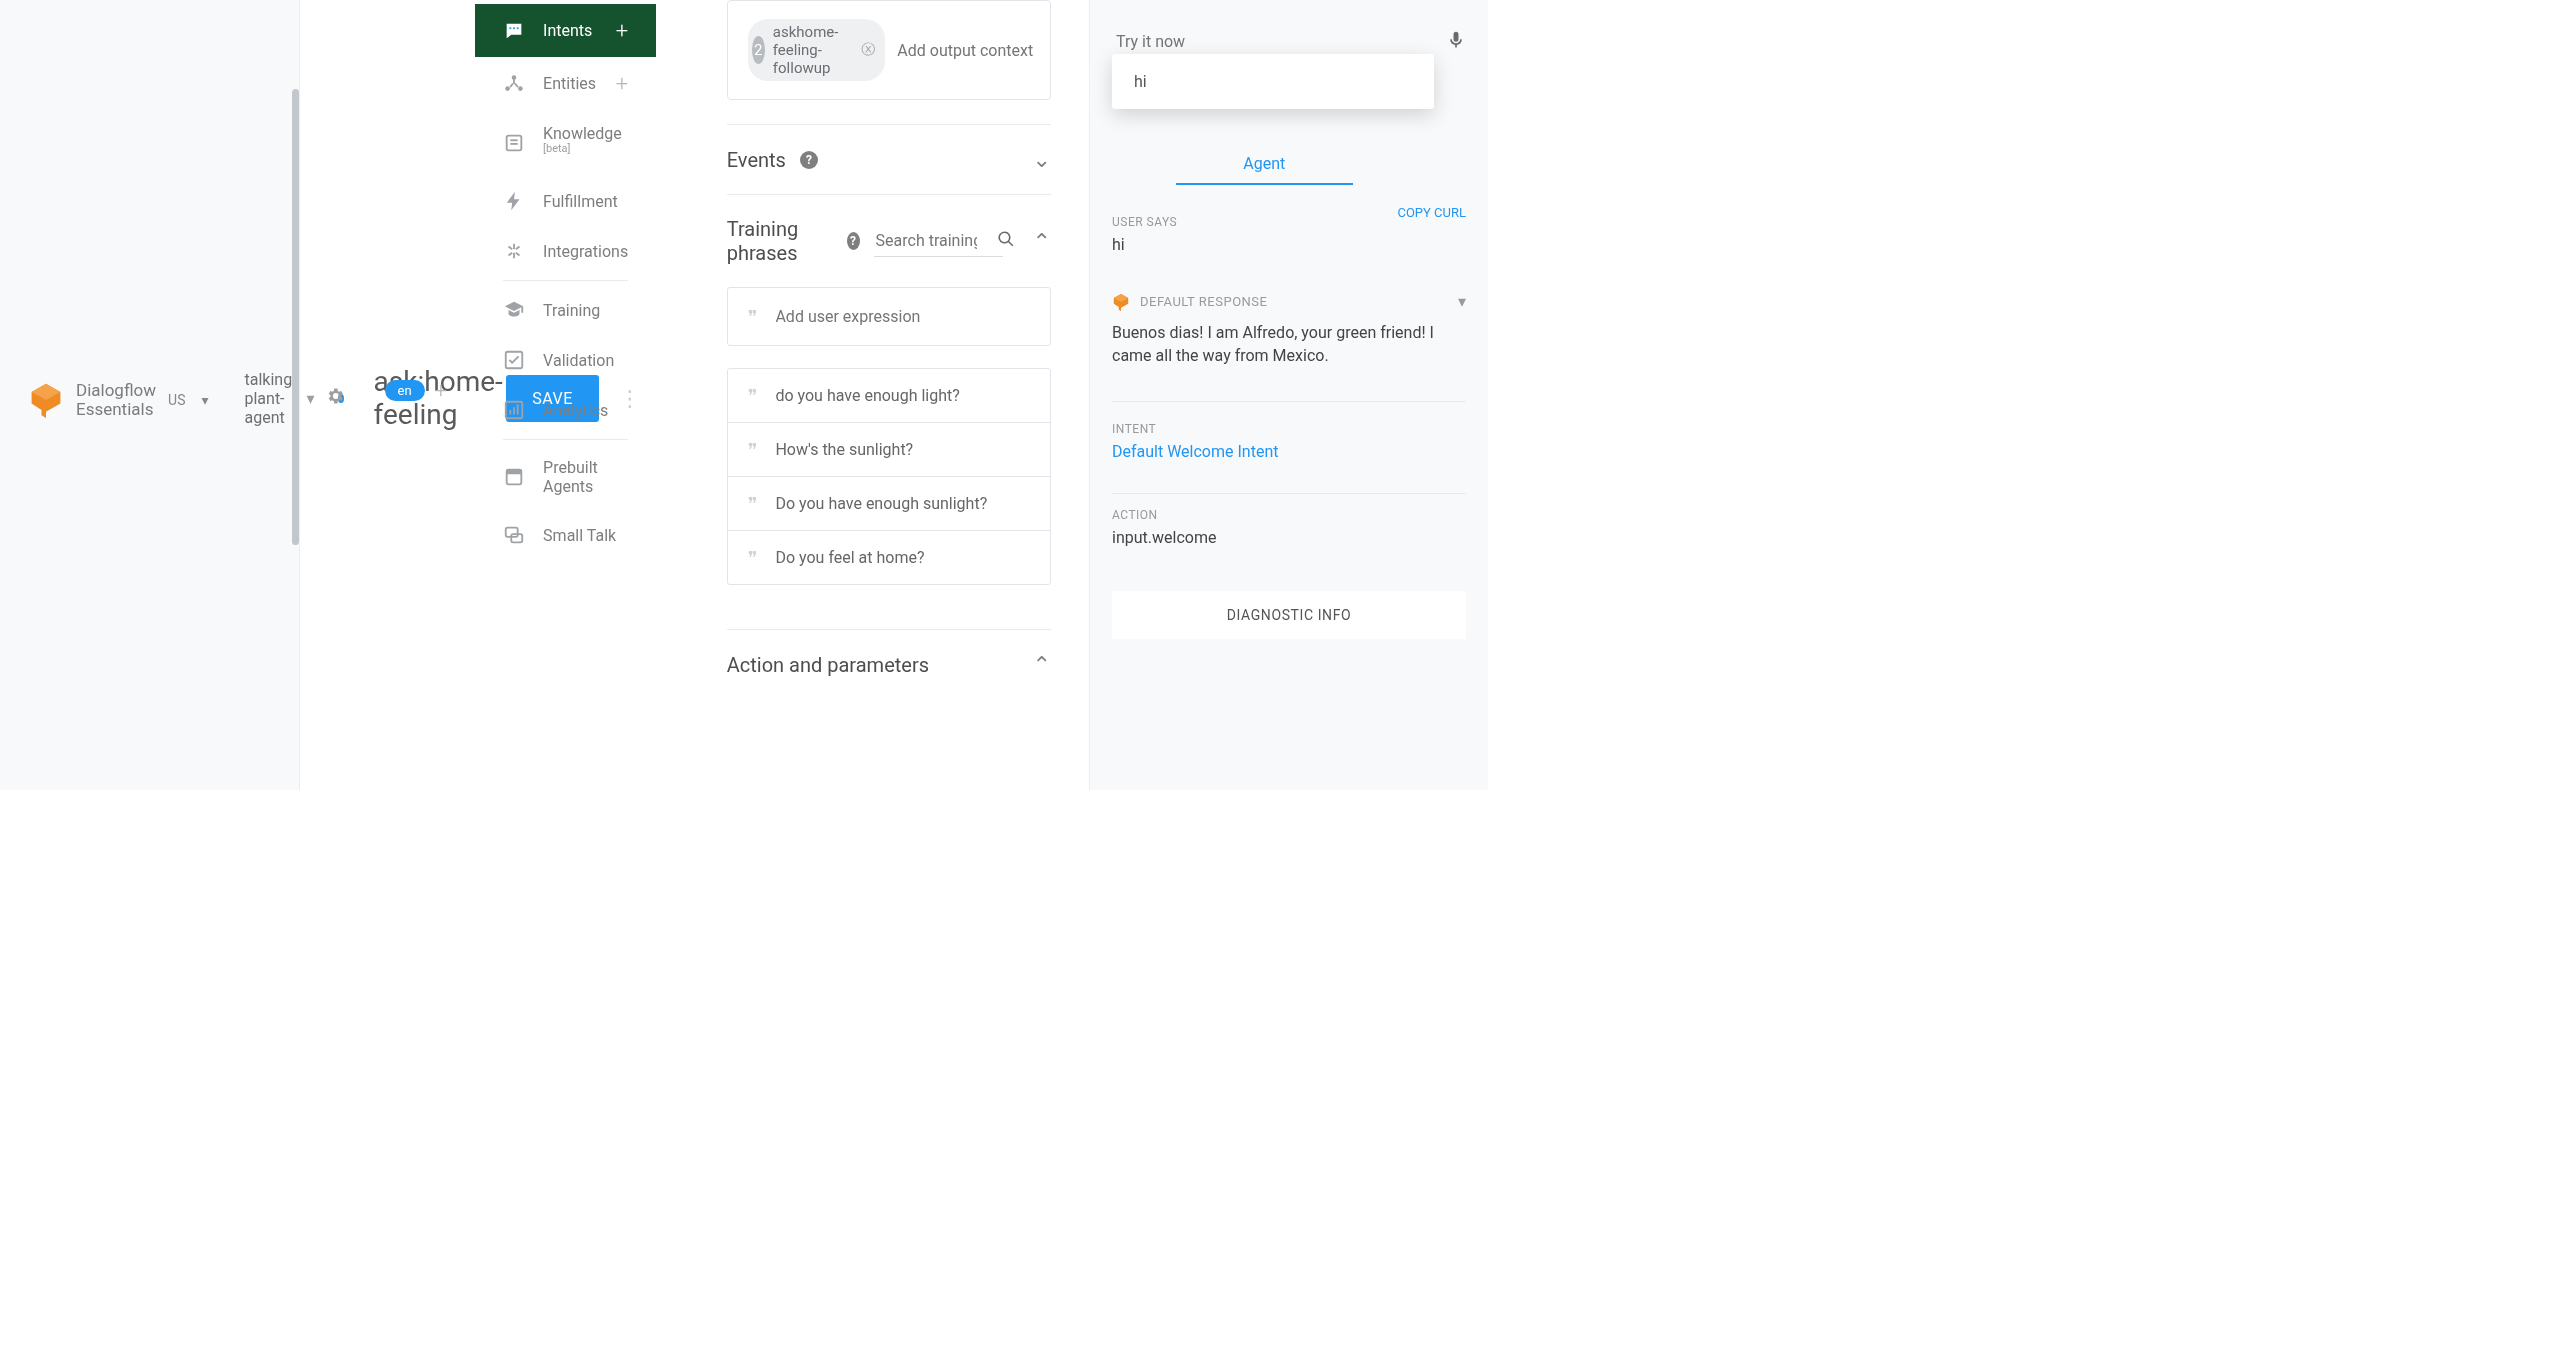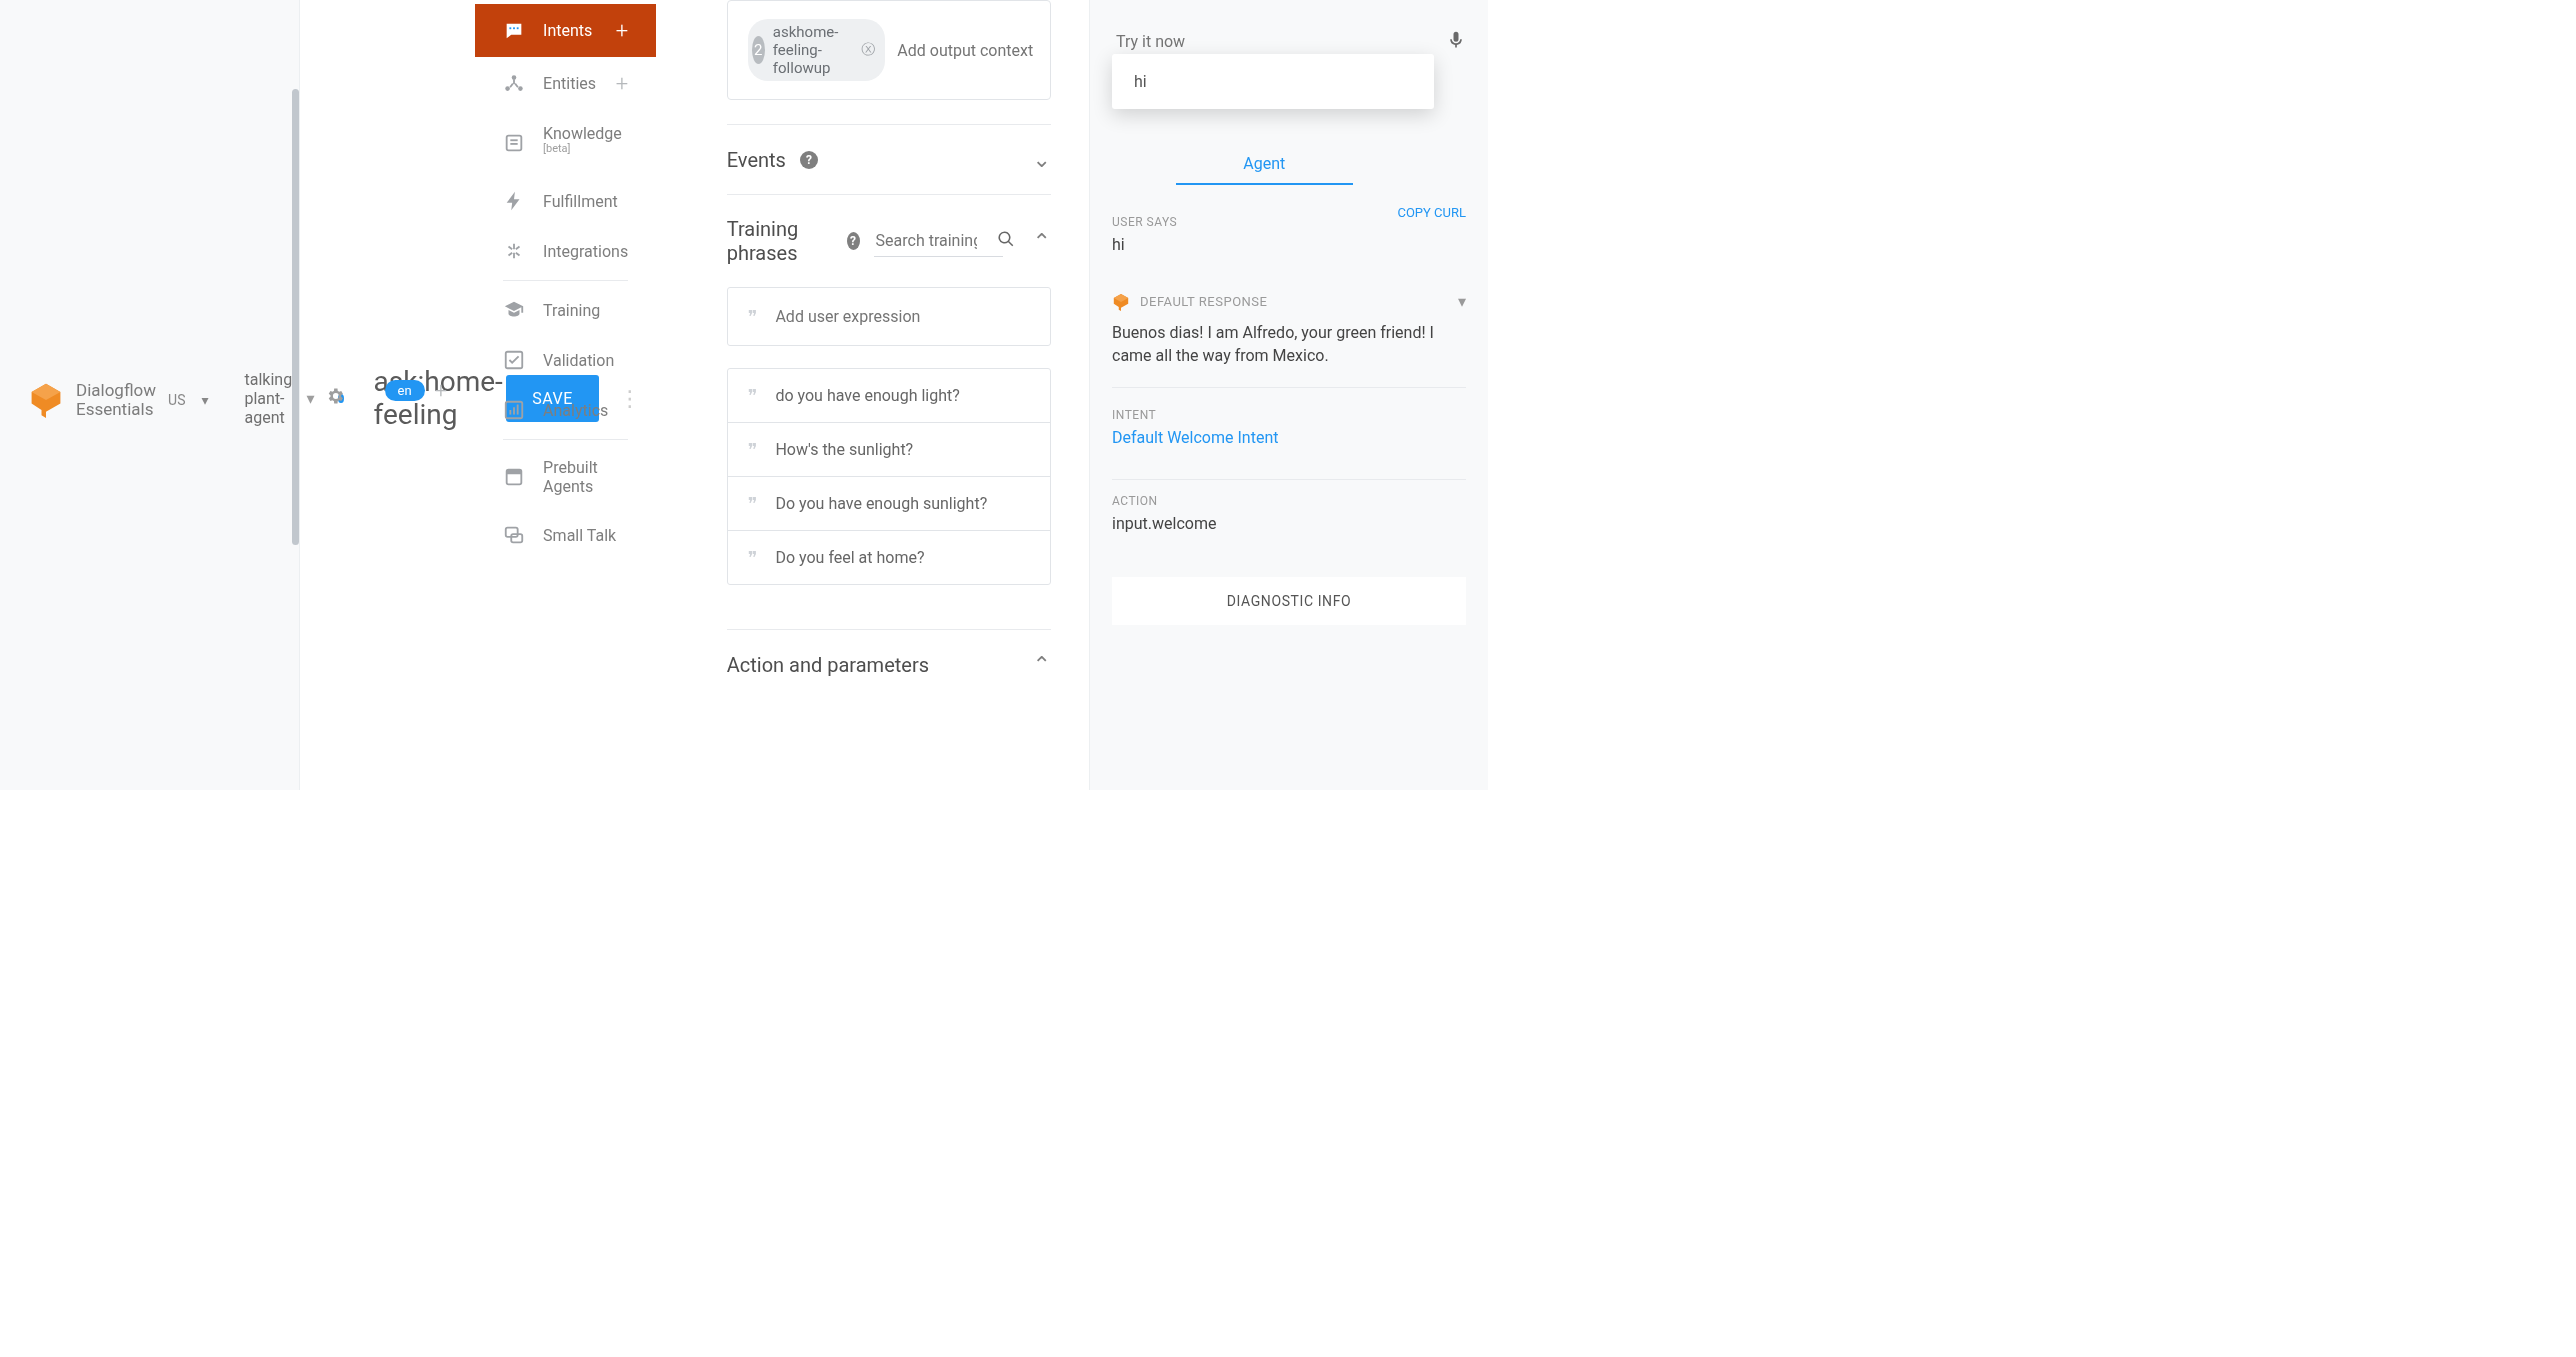--- a/index.html
+++ b/index.html
@@ -15,21 +15,21 @@
 .region{font-size:14px;color:#888;margin-left:auto;display:flex;align-items:center;gap:16px}
 .agent-row{display:flex;align-items:center;gap:10px;padding:12px 12px 6px}
 .agent-name{font-size:16px;color:#6f6f6f}
 .ddl-caret{color:#9e9e9e}
 .settings-gear{margin-left:auto;color:#9e9e9e}
 .lang-row{display:flex;align-items:center;padding:6px 28px 16px;gap:10px}
 .lang-chip{background:#2296f3;color:#fff;font-size:13px;padding:3px 13px;border-radius:14px}
 .lang-plus{margin-left:auto;color:#b5b8bb;font-size:22px;font-weight:300}
 .nav{padding-top:4px}
 .nav-item{display:flex;align-items:center;gap:18px;padding:14px 28px;font-size:16px;color:#7e7e7e;cursor:pointer}
-.nav-item.active{background:#c2410c;color:#fff}
+.nav-item.active{background:#14532d;color:#fff}
 .nav-item .trail{margin-left:auto;font-size:22px;font-weight:300}
 .nav-item.active .trail{color:#fff}
 .nav-item .trail{color:#b5b8bb}
 .nav-sep{height:1px;background:#e8eaed;margin:4px 28px}
 .beta{font-size:11px;color:#9e9e9e;position:relative;top:-6px}
 .nav-icon{width:22px;height:22px;flex:0 0 22px;fill:currentColor;color:#9fa2a6}
 .nav-item.active .nav-icon{color:#fff}
 
 
 .main{flex:1;display:flex;flex-direction:row;border-right:1px solid #eceff1;min-width:0}
@@ -70,21 +70,21 @@
 .try-popup{position:absolute;top:30px;left:0;right:0;background:#fff;border-radius:3px;box-shadow:0 6px 20px rgba(0,0,0,.16);padding:18px 22px;font-size:16px;color:#555}
 .tab-row{display:flex;border-bottom:1px solid #e4e7ea;margin-bottom:20px}
 .tab{flex:1;text-align:center;padding:10px 0;color:#2296f3;border-bottom:2px solid #2296f3;position:relative;top:1px}
 .field-lbl{font-size:12px;letter-spacing:0.5px;color:#999;margin-bottom:6px;margin-top:10px}
 .field-val{font-size:16px;color:#444;padding-bottom:18px}
 .row-lbl{display:flex;justify-content:space-between;align-items:flex-start}
 .copycurl{color:#2296f3;font-size:13px}
 .resp-row{display:flex;align-items:center;gap:10px;margin-top:20px}
 .resp-lbl{font-size:13px;color:#9a9a9a;letter-spacing:0.5px}
 .resp-chev{color:#9a9a9a;margin-left:auto}
-.resp-text{font-size:16px;color:#444;line-height:1.45;border-bottom:1px solid #e8eaed;padding:10px 0 20px}
+.resp-text{font-size:16px;color:#444;line-height:1.45;border-bottom:1px solid #e8eaed;padding:10px 0 34px}
 .link{color:#2296f3}
 .diag{background:#fff;text-align:center;padding:16px;font-size:14px;letter-spacing:0.6px;color:#555;margin-top:26px}
 .sep-line{border-bottom:1px solid #e8eaed;margin-bottom:4px;margin-top:14px}
 </style>
 </head>
 <body>
 
 <div class="app">
 
   <div class="sidebar">

